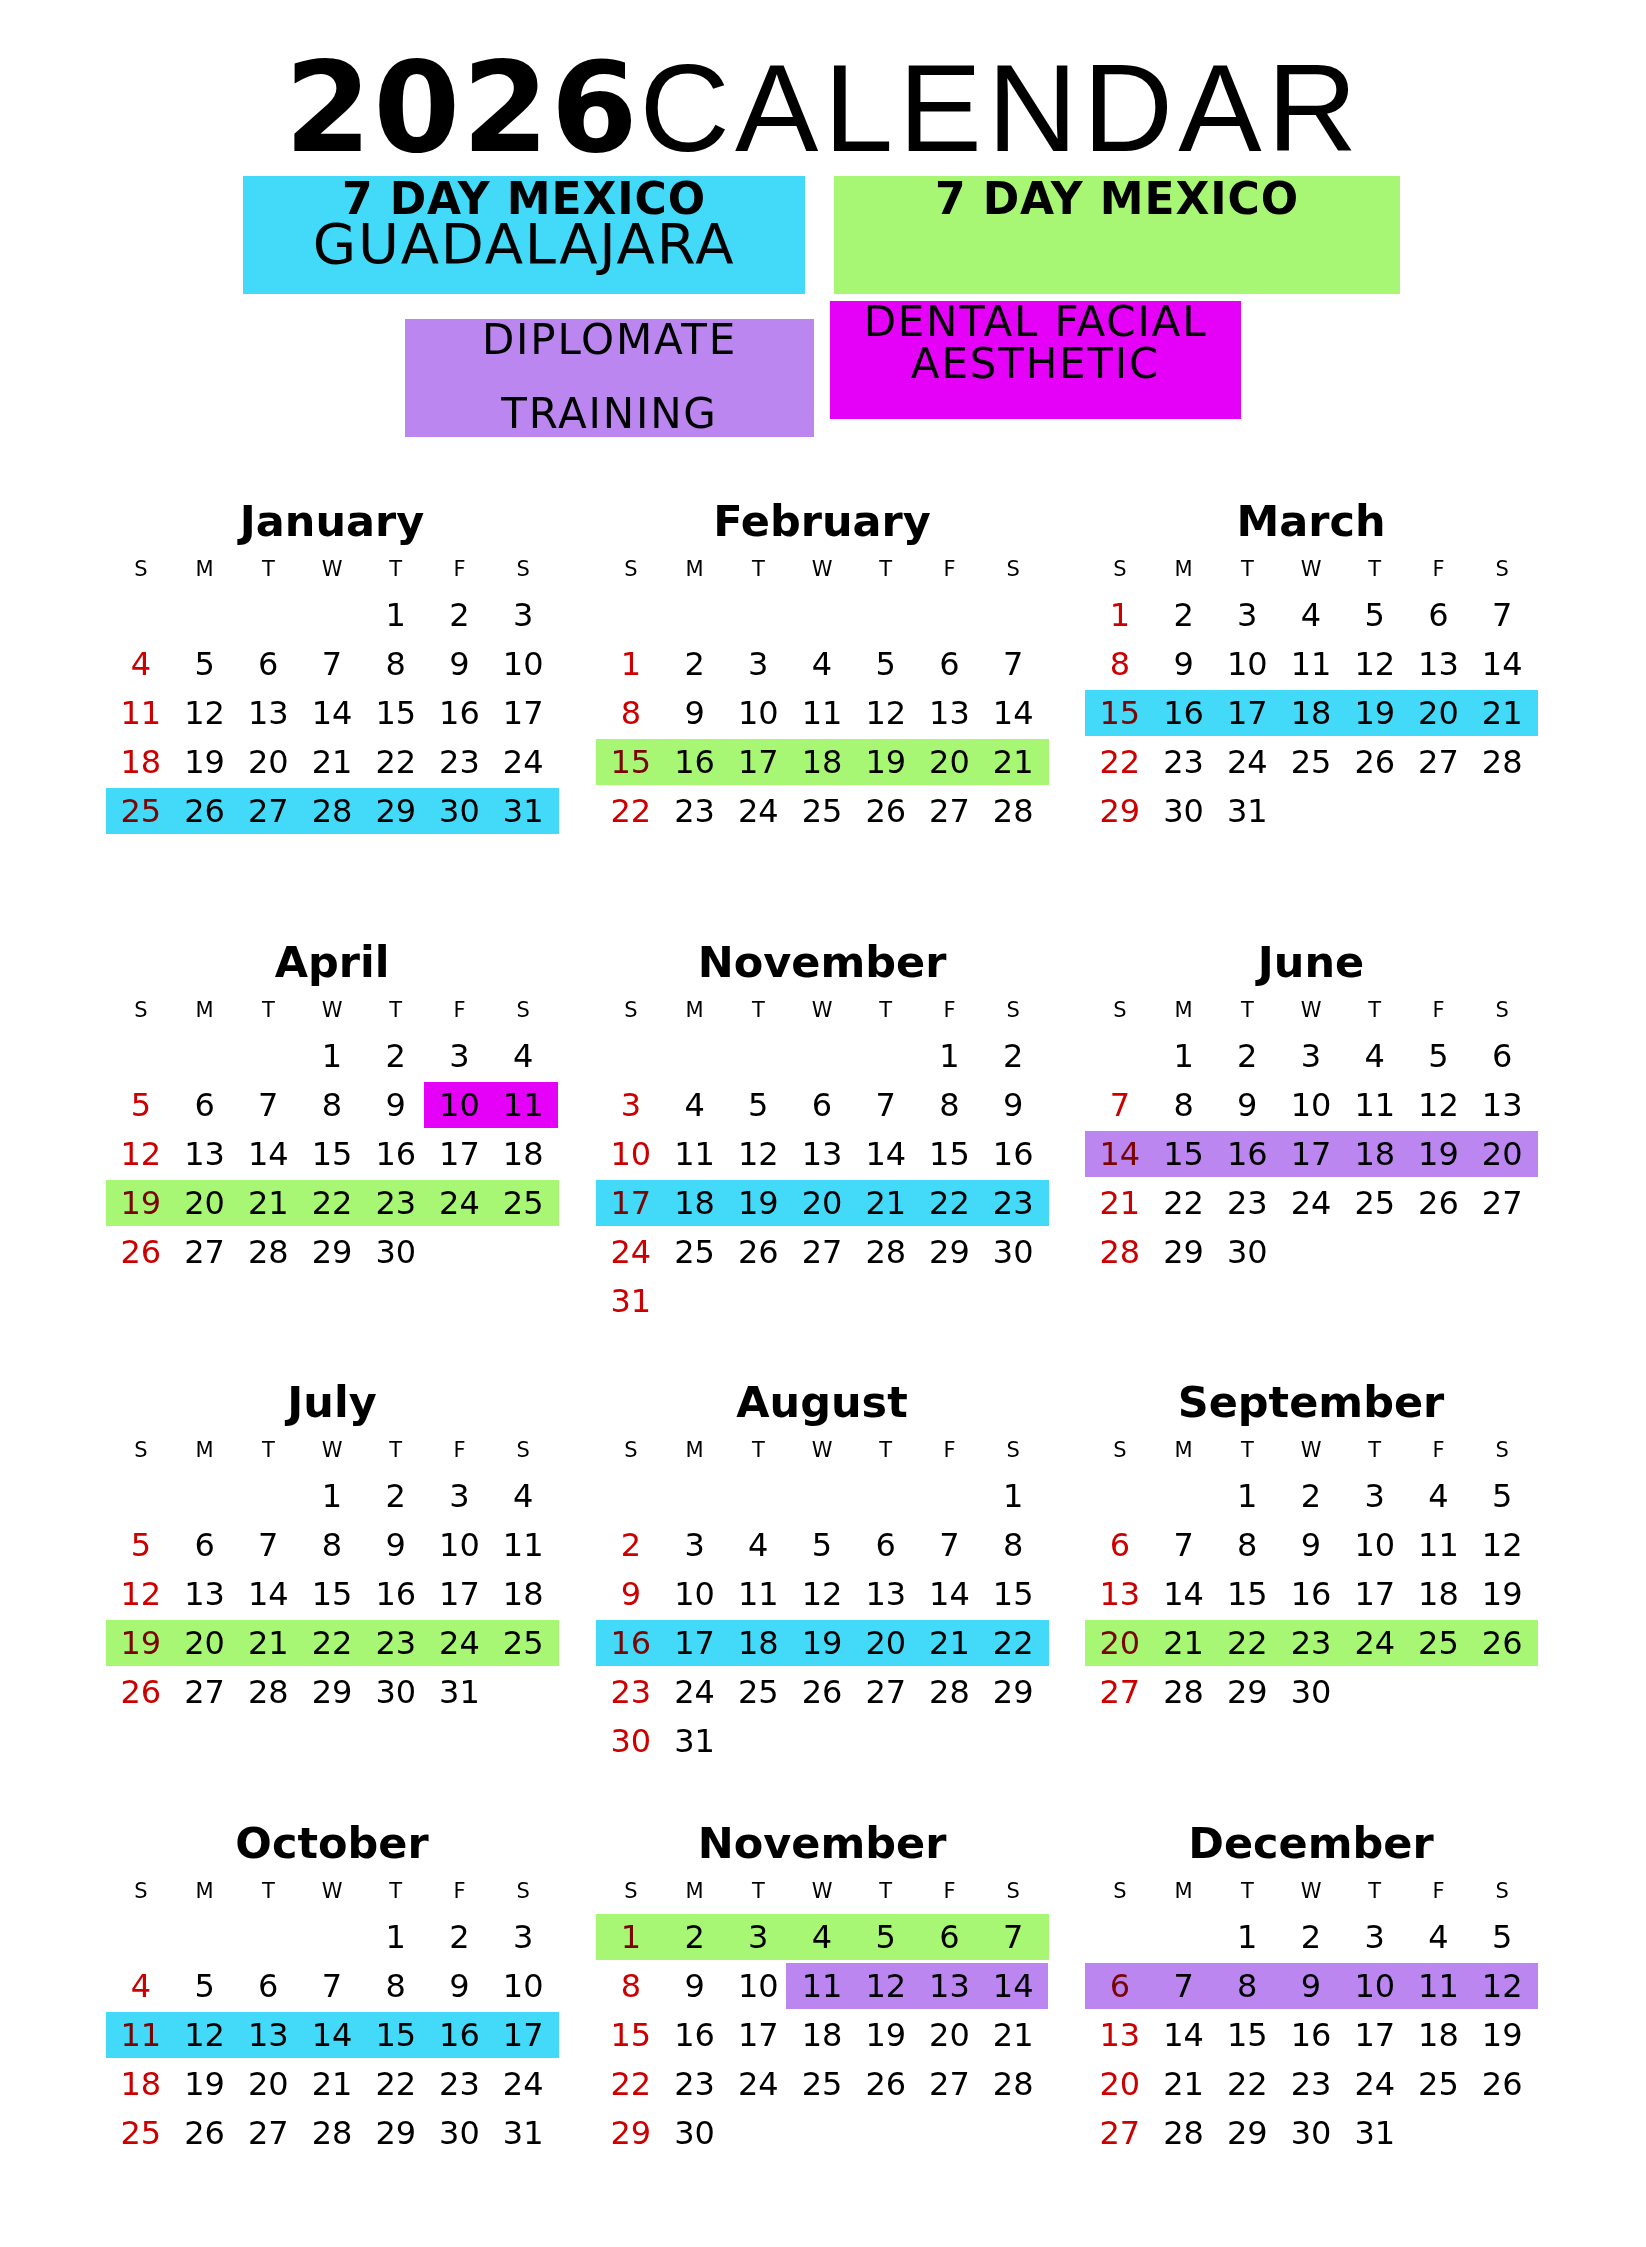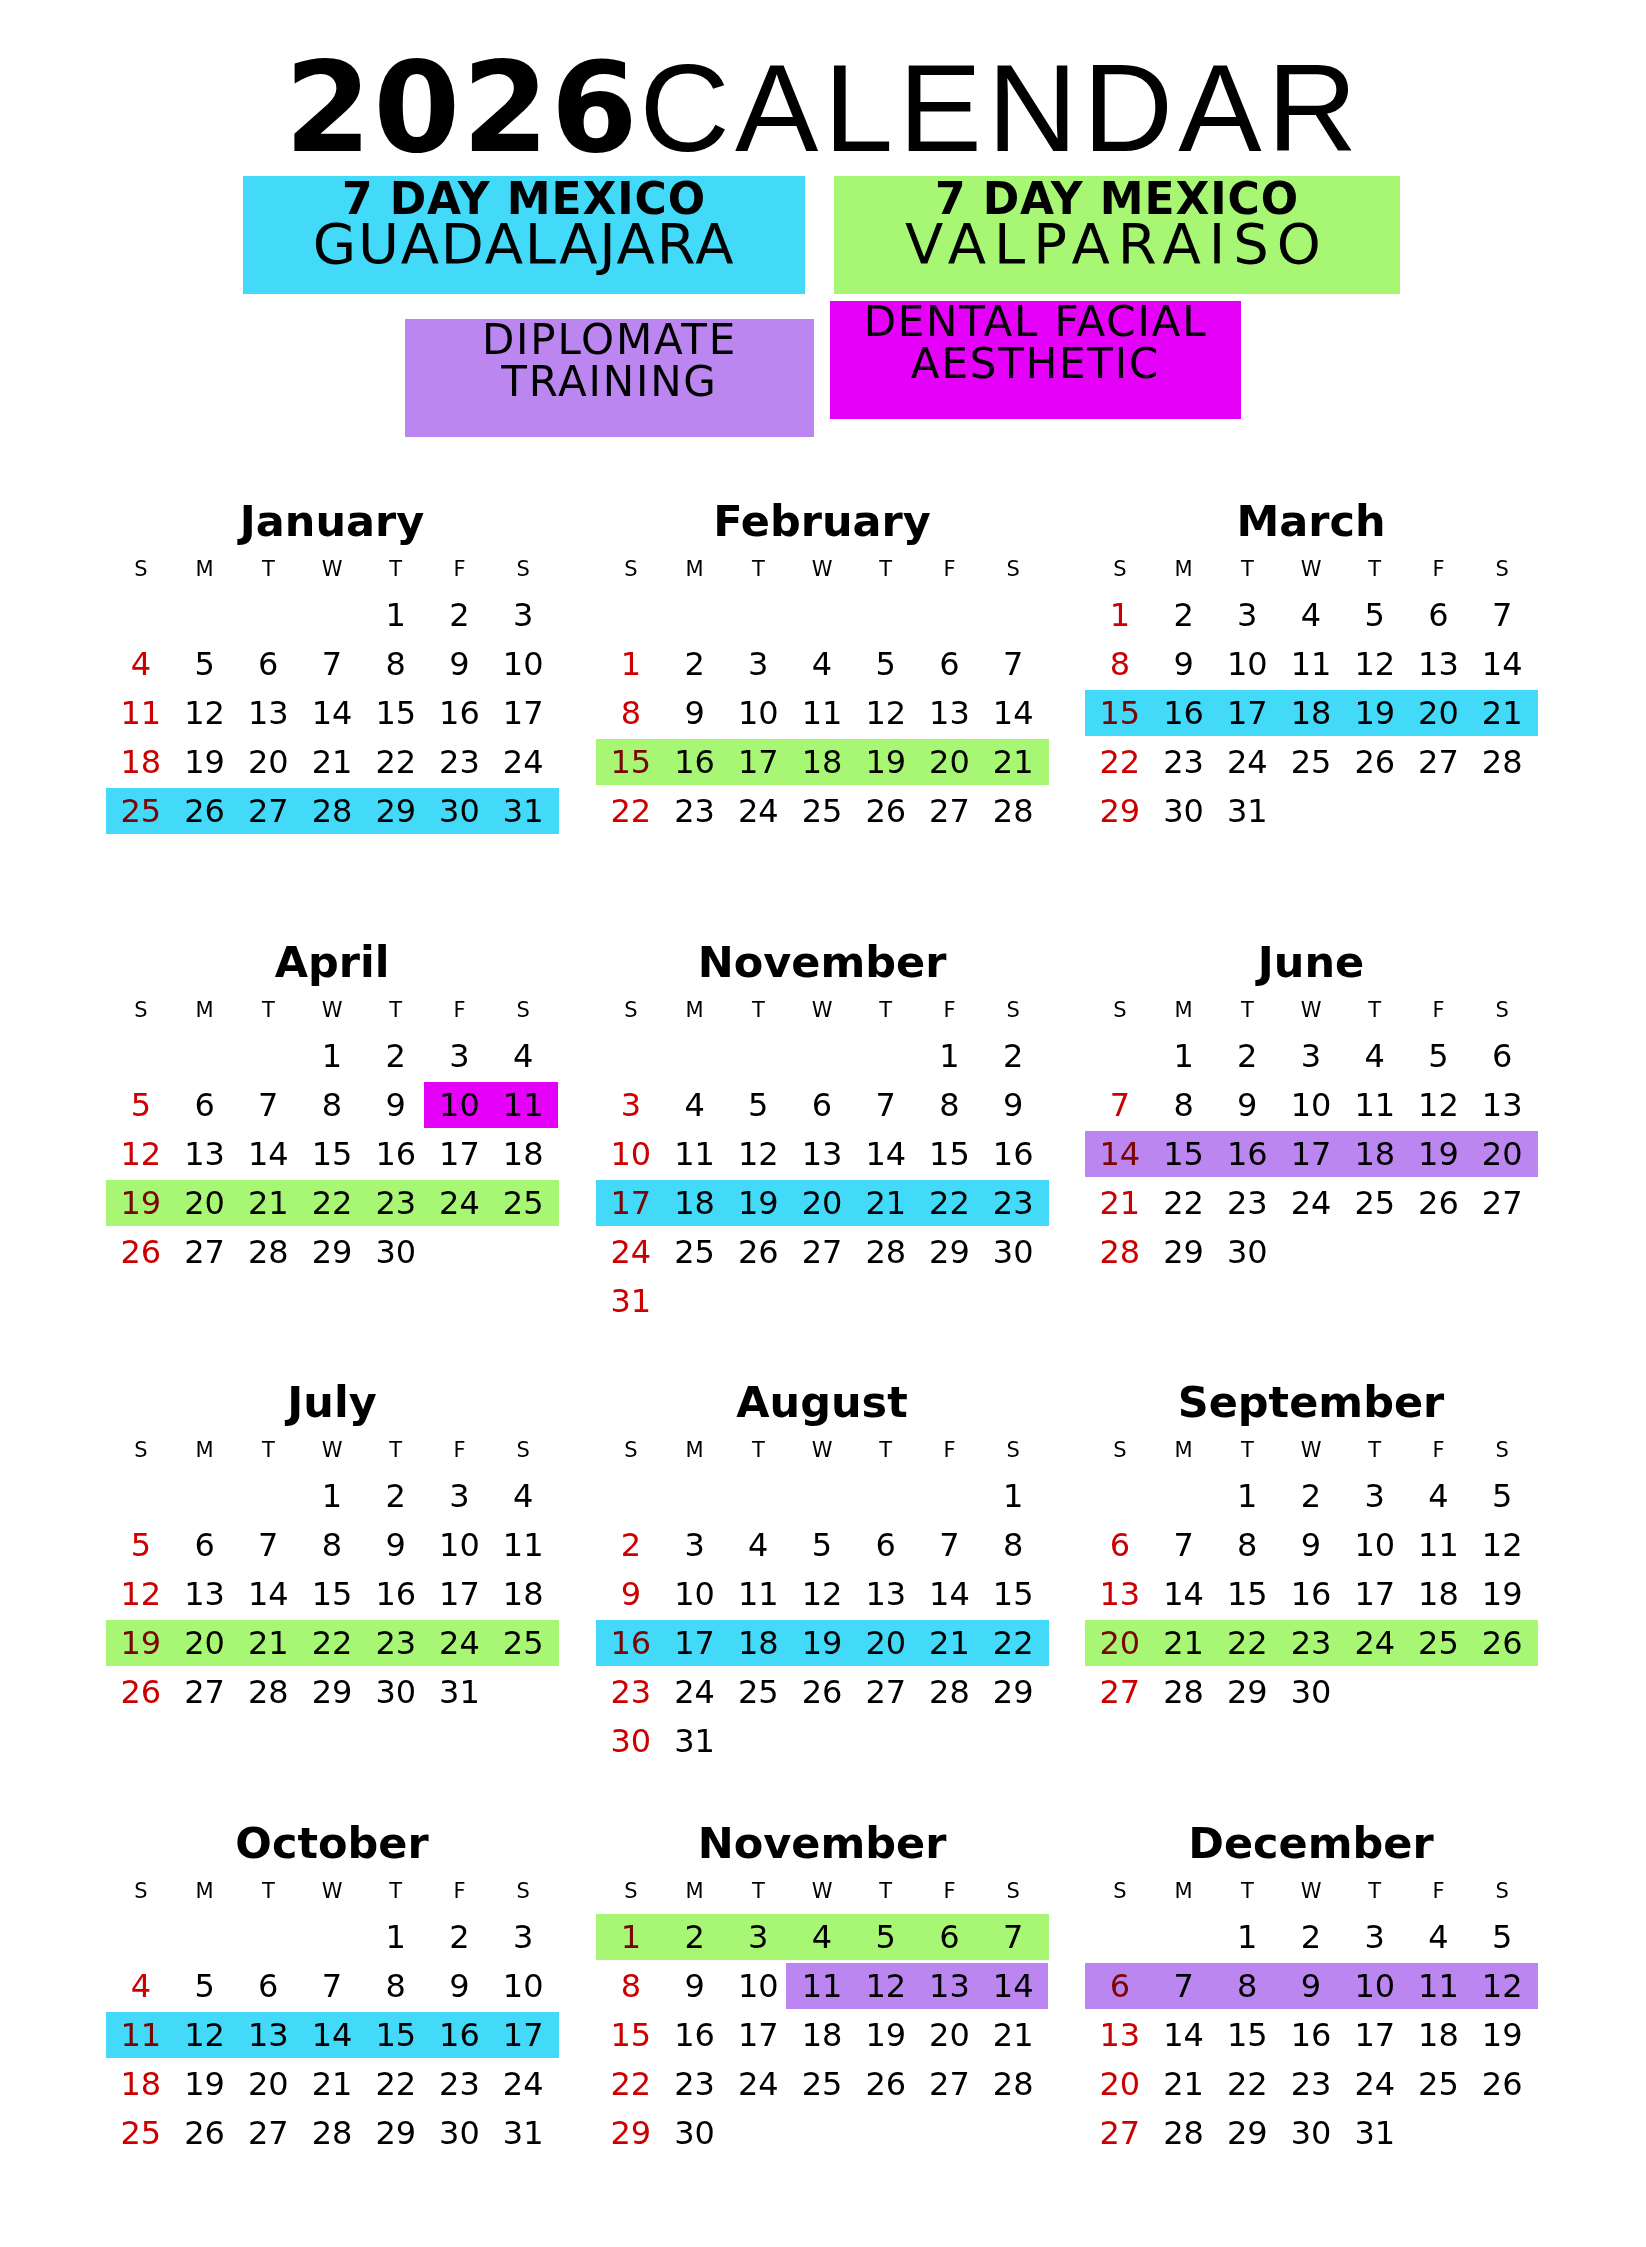--- a/index.html
+++ b/index.html
@@ -29,23 +29,22 @@
 <div class="title">
   <span class="year">2026</span><span class="word">CALENDAR</span>
 </div>
 
 <div class="legend" style="left: 243px; top: 176px; width: 562px; height: 118px; background: rgb(67, 217, 248);">
   <div class="l1">7 DAY MEXICO</div>
   <div class="l2">GUADALAJARA</div>
 </div>
 <div class="legend" style="left: 834px; top: 176px; width: 566px; height: 118px; background: rgb(168, 247, 116);">
   <div class="l1">7 DAY MEXICO</div>
-  <div class="l2 wide">VALPARAISO</div>
 </div>
-<div class="legend" style="left: 405px; top: 319px; width: 409px; height: 118px; background: rgb(187, 134, 240);">
+<div class="legend" style="left: 405px; top: 319px; width: 409px; height: 118px; background: rgb(187, 134, 240); gap: 32px;">
   <div class="m">DIPLOMATE</div>
   <div class="m">TRAINING</div>
 </div>
 <div class="legend" style="left: 830px; top: 301px; width: 411px; height: 118px; background: rgb(229, 0, 248);">
   <div class="m">DENTAL FACIAL</div>
   <div class="m">AESTHETIC</div>
 </div>
 
 <div id="months">
     <div class="month" style="left: 109px; top: 521px;">

